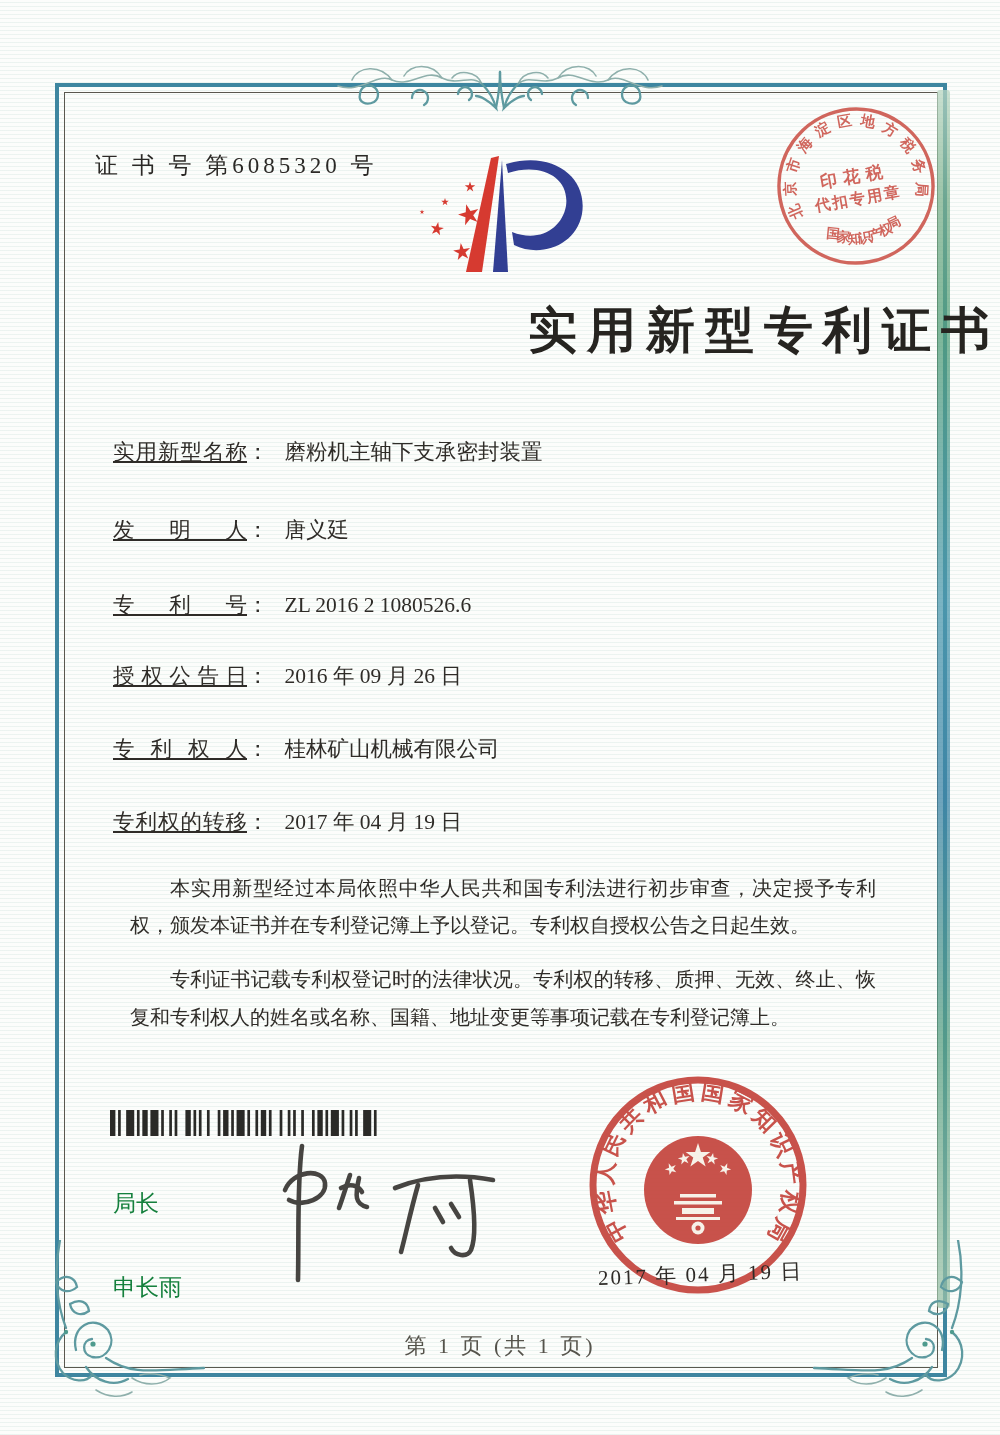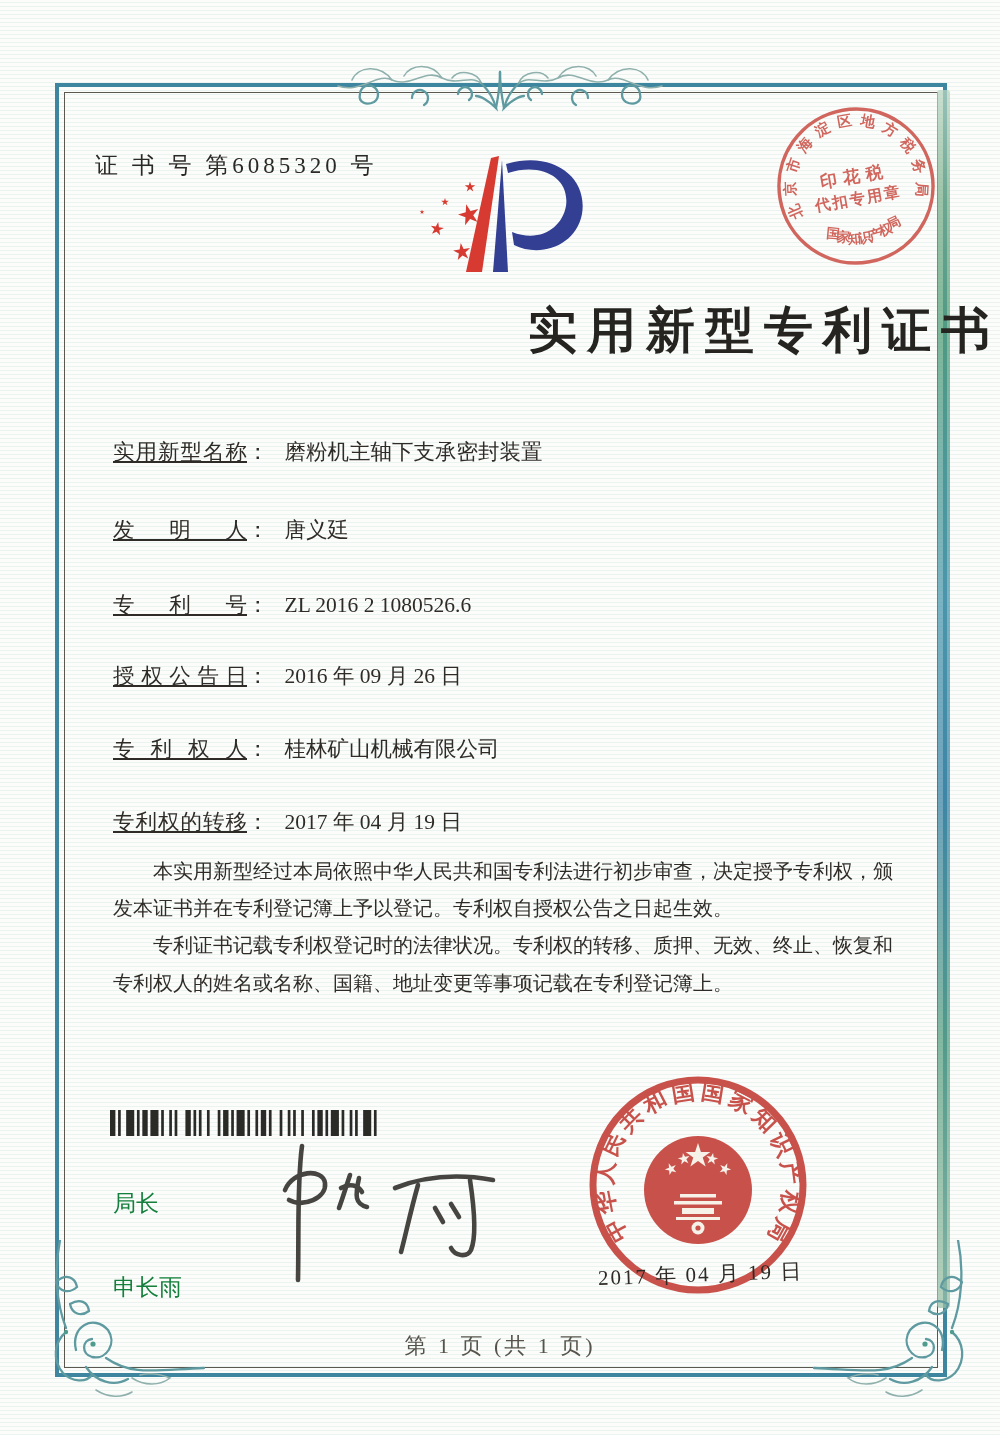--- a/index.html
+++ b/index.html
@@ -11,21 +11,21 @@
   .frame::after{content:"";position:absolute;inset:5px;border:1.5px solid #5a584f;}
   .edge-strip{position:absolute;left:937px;top:90px;width:13px;height:1218px;opacity:.75;border-radius:3px;
         background:linear-gradient(180deg,#b9d6c2 0%,#7cb18d 9%,#55a07a 20%,#4f9bb0 42%,#3f86a8 58%,#5aa184 78%,#9cc2a8 100%);}
   .cert-no{position:absolute;left:95px;top:150px;font-size:23px;letter-spacing:4px;color:#2b2926;}
   .main-title{position:absolute;left:0;top:298px;width:1000px;text-align:right;font-size:49px;
         font-weight:bold;letter-spacing:10px;color:#262420;}
   .field{position:absolute;left:113px;font-size:21.5px;white-space:nowrap;}
   .field .lbl{display:inline-block;width:134px;text-align:justify;text-align-last:justify;vertical-align:bottom;text-decoration:underline;}
   .field .val{margin-left:16px;}
   .paras{position:absolute;left:113px;top:853px;width:780px;font-size:20px;line-height:1.86;text-align:justify;}
-  .paras p{margin:0;text-indent:2em;}
+  .paras p{margin:17px;text-indent:2em;}
   .barcode{position:absolute;left:110px;top:1110px;}
   .signer{position:absolute;left:113px;font-size:23px;color:#15803d;}
   .signature{position:absolute;left:255px;top:1128px;}
   .seal{position:absolute;left:583px;top:1070px;}
   #seal-arc text{font-family:"Liberation Serif",serif;font-weight:bold;font-size:23px;fill:#c5463e;text-anchor:middle;}
   .seal-date{position:absolute;left:598px;top:1260px;width:230px;font-size:21px;letter-spacing:2px;
         color:#2e2b27;transform:rotate(-2deg);}
   .stamp{position:absolute;left:766px;top:96px;}
   #stamp-arc-top text{font-family:"Liberation Serif",serif;font-weight:bold;font-size:14.5px;fill:#cd5a50;text-anchor:middle;}
   #stamp-arc-bottom text{font-family:"Liberation Serif",serif;font-weight:bold;font-size:13.5px;fill:#cd5a50;text-anchor:middle;}

